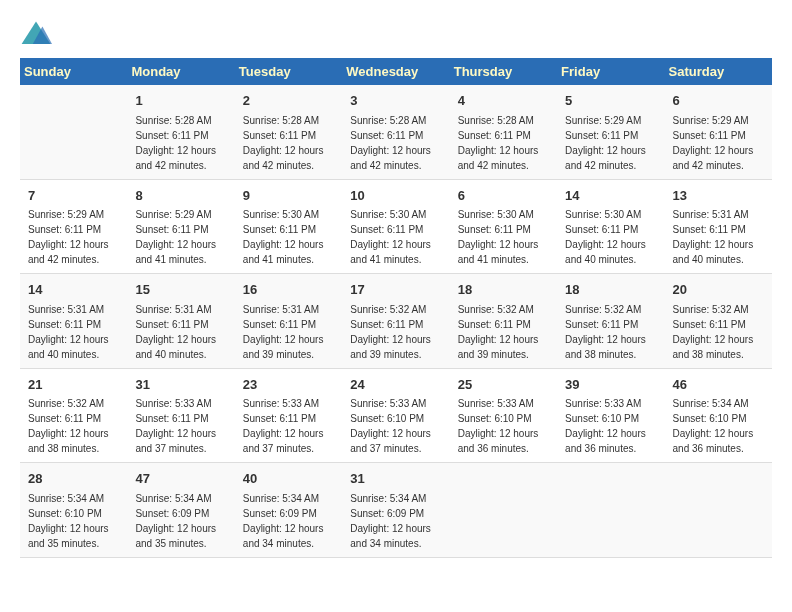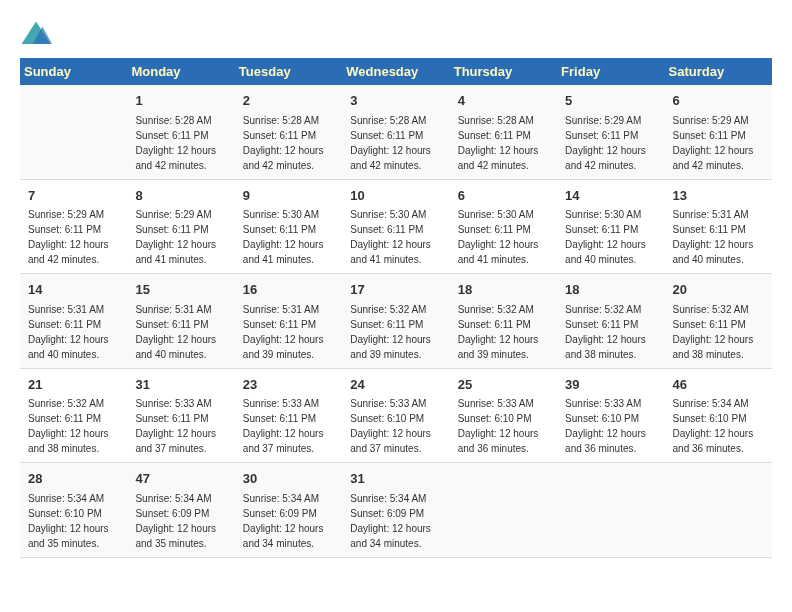--- a/index.html
+++ b/index.html
@@ -326,21 +326,21 @@
 and 35 minutes.</div>
         </td>
         <td>
           <span class="day-num">47</span>
           <div class="cell-info" style="white-space: pre-line;">Sunrise: 5:34 AM
 Sunset: 6:09 PM
 Daylight: 12 hours
 and 35 minutes.</div>
         </td>
         <td>
-          <span class="day-num">30</span>
+          <span class="day-num">40</span>
           <div class="cell-info" style="white-space: pre-line;">Sunrise: 5:34 AM
 Sunset: 6:09 PM
 Daylight: 12 hours
 and 34 minutes.</div>
         </td>
         <td>
           <span class="day-num">31</span>
           <div class="cell-info" style="white-space: pre-line;">Sunrise: 5:34 AM
 Sunset: 6:09 PM
 Daylight: 12 hours

